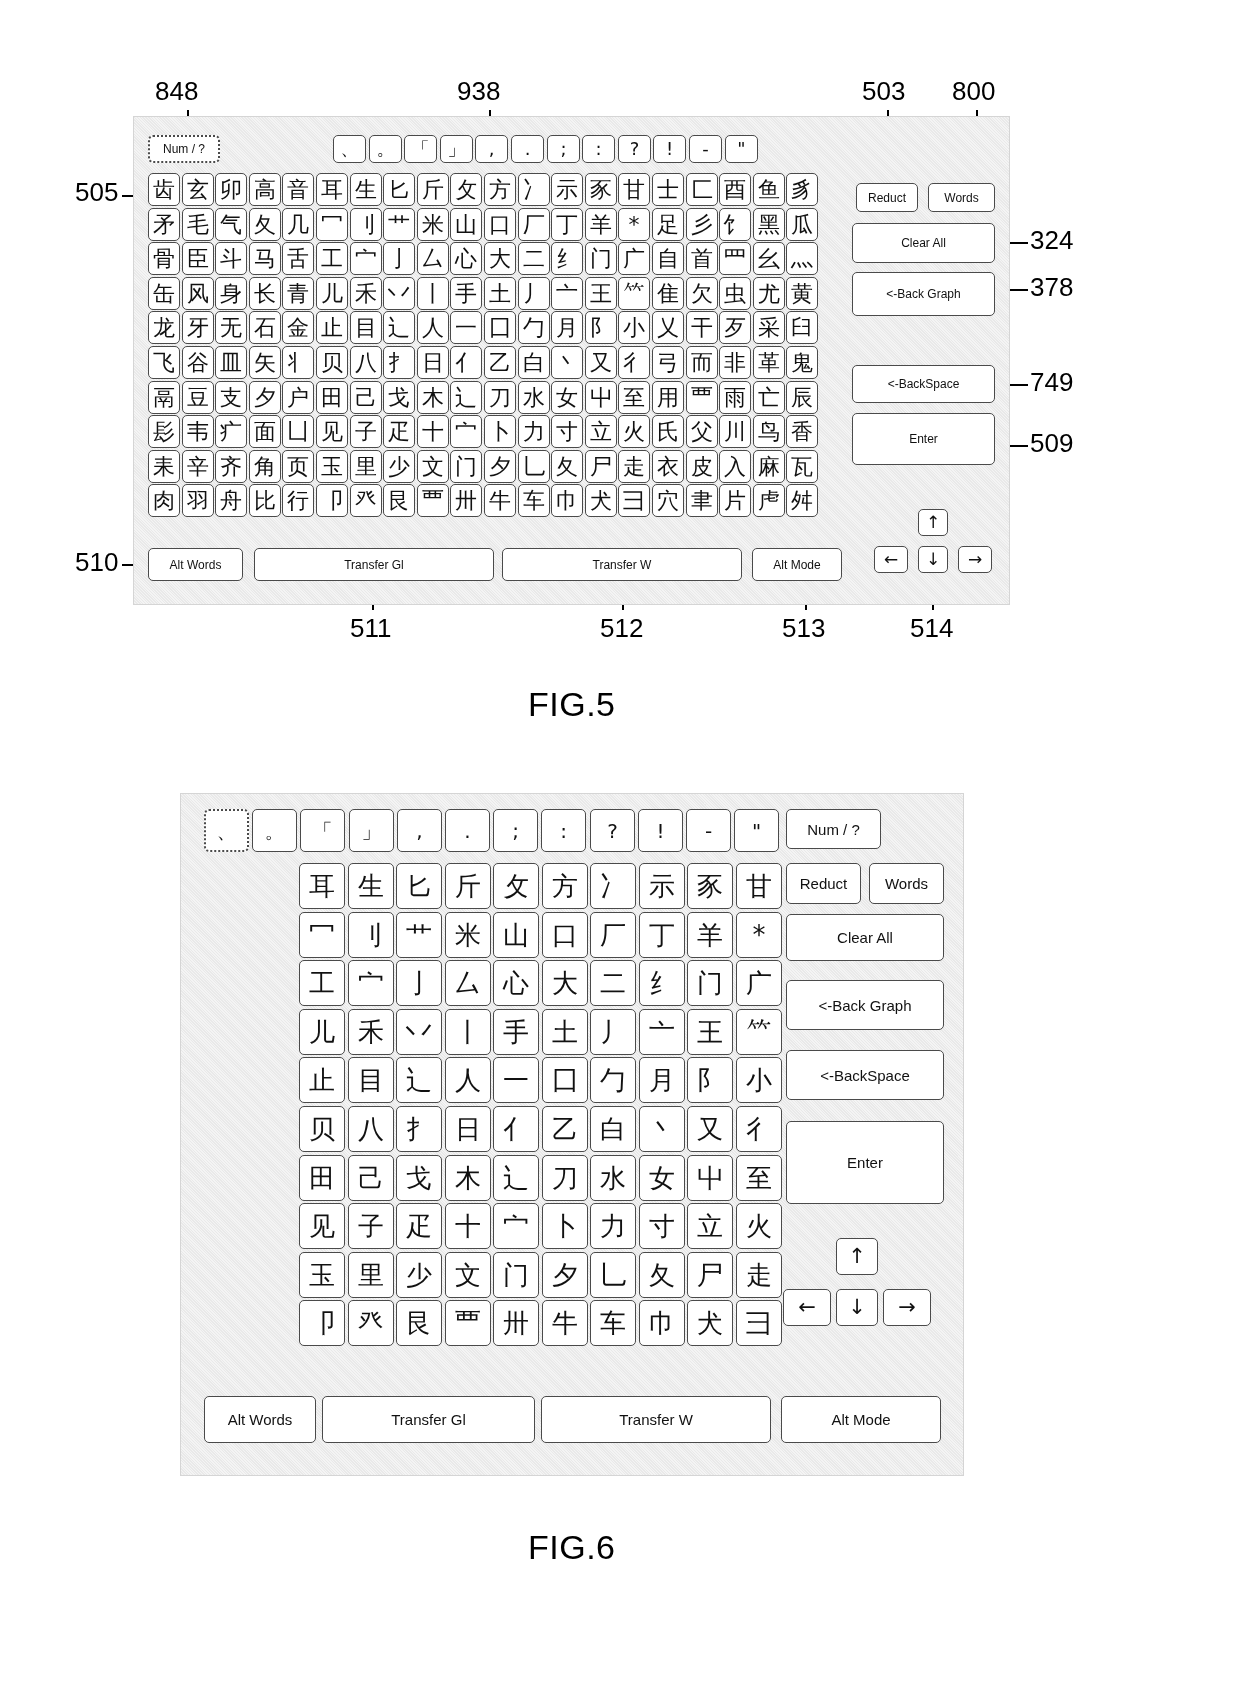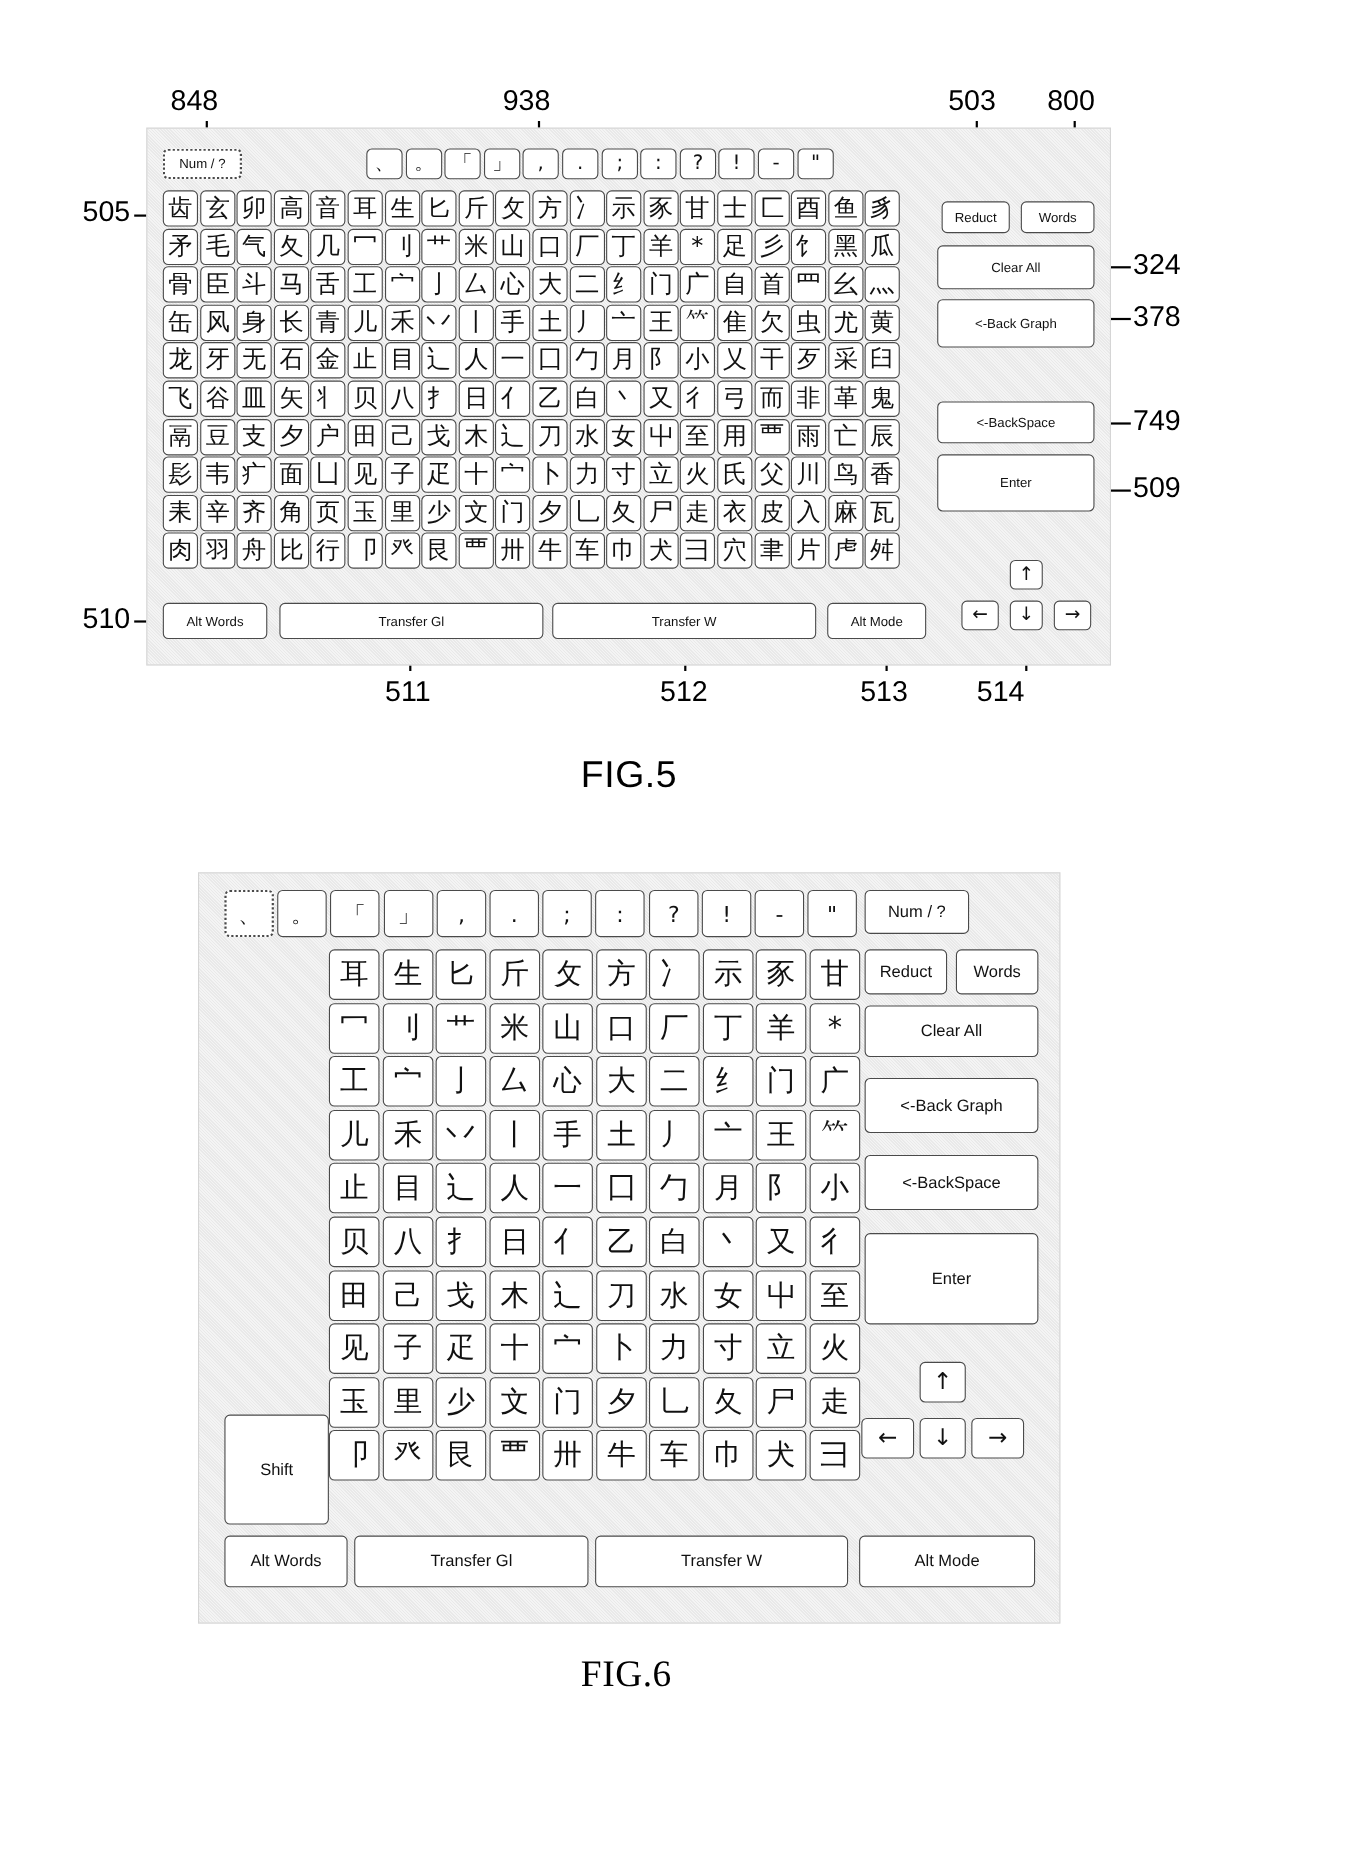--- a/index.html
+++ b/index.html
@@ -86,21 +86,21 @@
 
   <div class="callnum" style="left:350px;top:613px;">511</div>
   <div class="lead v" style="left:372px;top:578px;height:32px;"></div>
 
   <div class="callnum" style="left:600px;top:613px;">512</div>
   <div class="lead v" style="left:622px;top:578px;height:32px;"></div>
 
   <div class="callnum" style="left:782px;top:613px;">513</div>
   <div class="lead v" style="left:805px;top:578px;height:32px;"></div>
 
-  <div class="callnum" style="left:888px;top:613px;">514</div>
+  <div class="callnum" style="left:910px;top:613px;">514</div>
   <div class="lead v" style="left:932px;top:578px;height:32px;"></div>
 
   <div class="panel" style="left:133px;top:116px;width:875px;height:487px;">
 
     <div class="key lbl dashed" style="left:14px;top:18px;width:72px;height:28px;">Num / ?</div>
 
     <div id="f5punc">
         <div class="key punc" style="left: 199px; top: 18px; width: 33px; height: 28px;">、</div>
         <div class="key punc" style="left: 235px; top: 18px; width: 33px; height: 28px;">。</div>
         <div class="key punc" style="left: 270px; top: 18px; width: 33px; height: 28px;">「</div>
@@ -458,21 +458,20 @@
         <div class="key han6" style="left: 215px; top: 506px; width: 46px; height: 46px;">艮</div>
         <div class="key han6" style="left: 264px; top: 506px; width: 46px; height: 46px;">覀</div>
         <div class="key han6" style="left: 312px; top: 506px; width: 46px; height: 46px;">卅</div>
         <div class="key han6" style="left: 361px; top: 506px; width: 46px; height: 46px;">牛</div>
         <div class="key han6" style="left: 409px; top: 506px; width: 46px; height: 46px;">车</div>
         <div class="key han6" style="left: 458px; top: 506px; width: 46px; height: 46px;">巾</div>
         <div class="key han6" style="left: 506px; top: 506px; width: 46px; height: 46px;">犬</div>
         <div class="key han6" style="left: 555px; top: 506px; width: 46px; height: 46px;">彐</div>
       </div>
 
-    <div class="key lbl6" style="left:23px;top:492px;width:95px;height:100px;">Shift</div>
 
     <div class="key lbl6" style="left:605px;top:69px;width:75px;height:41px;">Reduct</div>
     <div class="key lbl6" style="left:688px;top:69px;width:75px;height:41px;">Words</div>
     <div class="key lbl6" style="left:605px;top:120px;width:158px;height:47px;">Clear All</div>
     <div class="key lbl6" style="left:605px;top:186px;width:158px;height:50px;">&lt;-Back Graph</div>
     <div class="key lbl6" style="left:605px;top:256px;width:158px;height:50px;">&lt;-BackSpace</div>
     <div class="key lbl6" style="left:605px;top:327px;width:158px;height:83px;">Enter</div>
 
     <div>
       <div class="key arrow6" style="left:655px;top:444px;width:42px;height:37px;">↑</div>
@@ -480,14 +479,14 @@
       <div class="key arrow6" style="left:655px;top:495px;width:42px;height:37px;">↓</div>
       <div class="key arrow6" style="left:702px;top:495px;width:48px;height:37px;">→</div>
     </div>
 
     <div class="key lbl6" style="left:23px;top:602px;width:112px;height:47px;">Alt Words</div>
     <div class="key lbl6" style="left:141px;top:602px;width:213px;height:47px;">Transfer Gl</div>
     <div class="key lbl6" style="left:360px;top:602px;width:230px;height:47px;">Transfer W</div>
     <div class="key lbl6" style="left:600px;top:602px;width:160px;height:47px;">Alt Mode</div>
   </div>
 
-  <div class="figcap" style="left:528px;top:764px;font-family:Liberation Serif, serif;">FIG.6</div>
+  <div class="figcap" style="left:528px;top:788px;">FIG.6</div>
 </div>
 
 </body></html>

